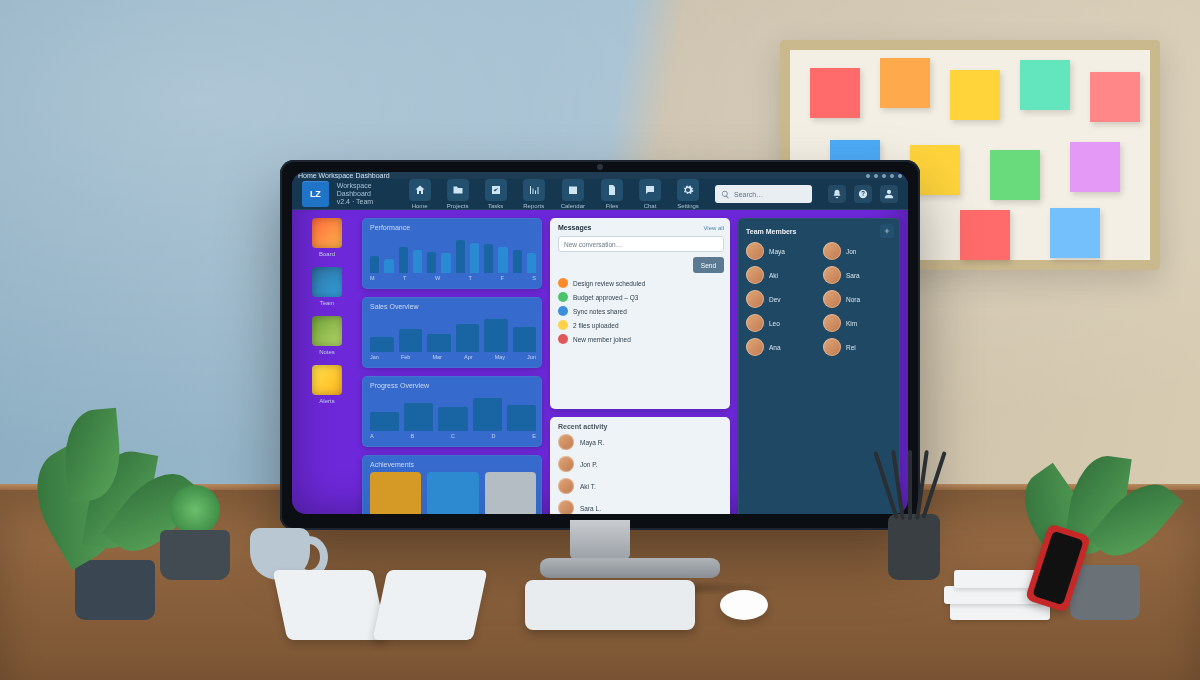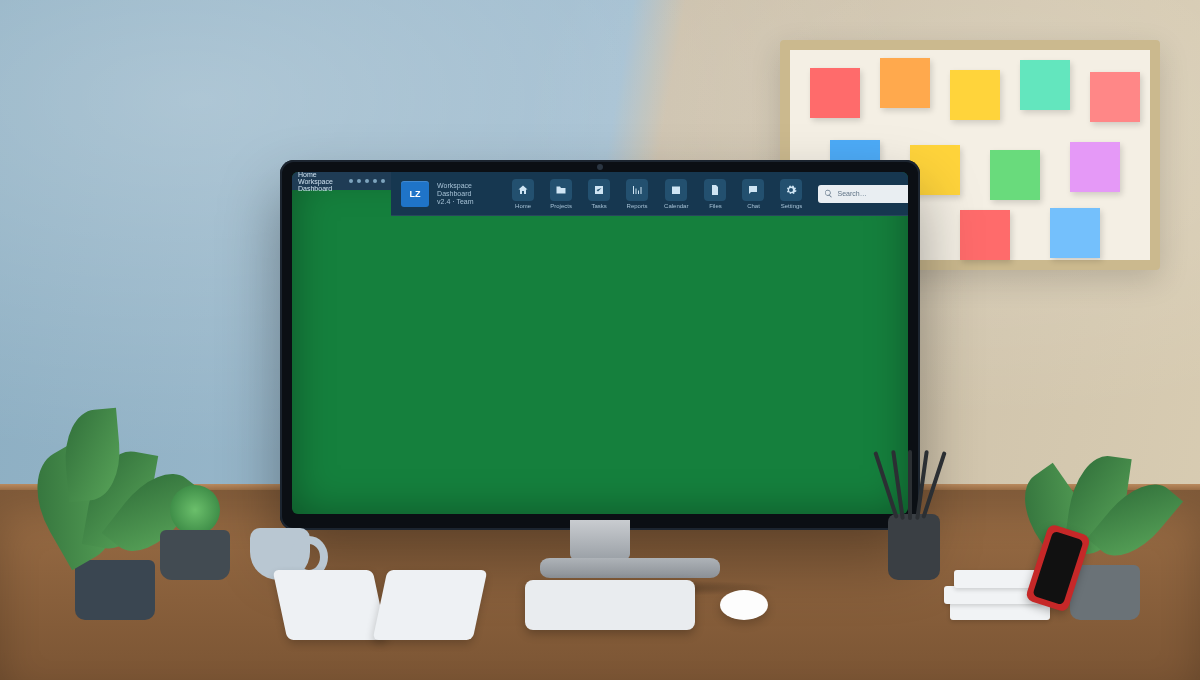--- a/index.html
+++ b/index.html
@@ -35,22 +35,22 @@
   .monitor-stand {
     position:absolute; left:50%; transform:translateX(-50%); top:520px;
     width:120px; height:90px;
   }
   .monitor-stand .neck{width:60px;height:40px;margin:0 auto;background:linear-gradient(#c9ccd0,#9aa0a6);border-radius:0 0 6px 6px;}
   .monitor-stand .foot{width:180px;height:20px;margin:-2px auto 0;background:linear-gradient(#aeb3b8,#8b9096);border-radius:10px/8px;}
   .monitor-stand .shadow{width:240px;height:16px;margin:2px auto 0;border-radius:50%;background:radial-gradient(rgba(0,0,0,.28),transparent 70%);}
 
   .screen {
     position:absolute; inset:12px 12px 16px 12px;
-    background:#15803d; border-radius:6px; overflow:hidden;
-    display:flex; flex-direction:row; color:#dfeaf3;
+    background:#6d28d9; border-radius:14px; overflow:hidden;
+    display:flex; flex-direction:column; color:#dfeaf3;
     box-shadow: inset 0 0 40px rgba(0,0,0,.35);
   }
 
   
   .menubar {
     height:18px; background:#1f3c55; display:flex; align-items:center;
     font-size:7px; color:#cfe2f0; padding:0 6px; gap:8px;
   }
   .menubar .spacer{flex:1;}
   .status-dots{display:flex;gap:4px;}

